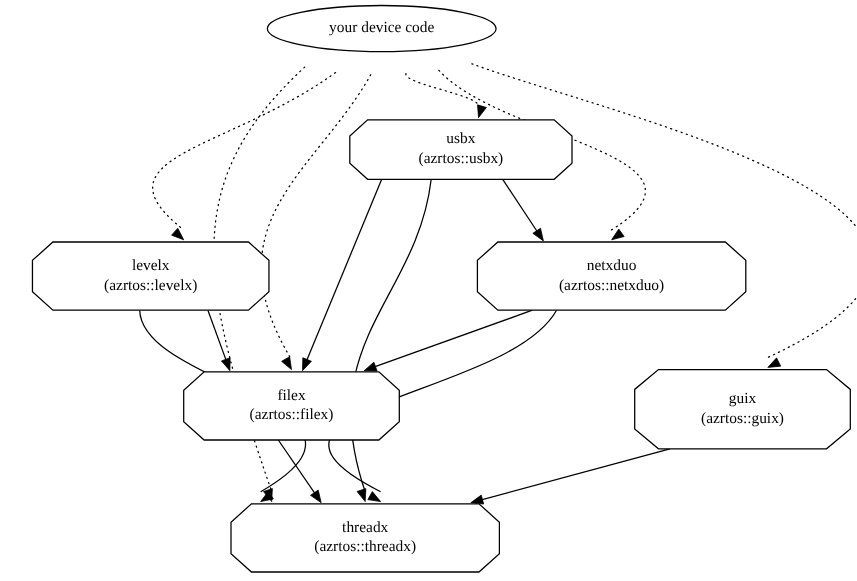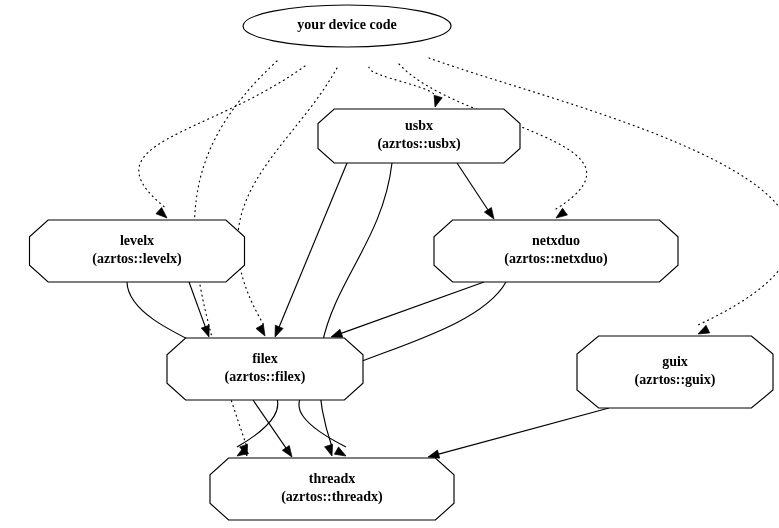--- a/index.html
+++ b/index.html
@@ -9,21 +9,20 @@
   }
   body {
     font-family: "Liberation Serif", "DejaVu Serif", serif;
   }
   #graph-canvas {
     position: relative;
     width: 779px;
     height: 528px;
     background: #ffffff;
     overflow: hidden;
-    font-weight: bold;
   }
   #graph-svg {
     position: absolute;
     top: 0;
     left: 0;
   }
   .node-shape {
     fill: #ffffff;
     stroke: #000000;
     stroke-width: 1.15;

